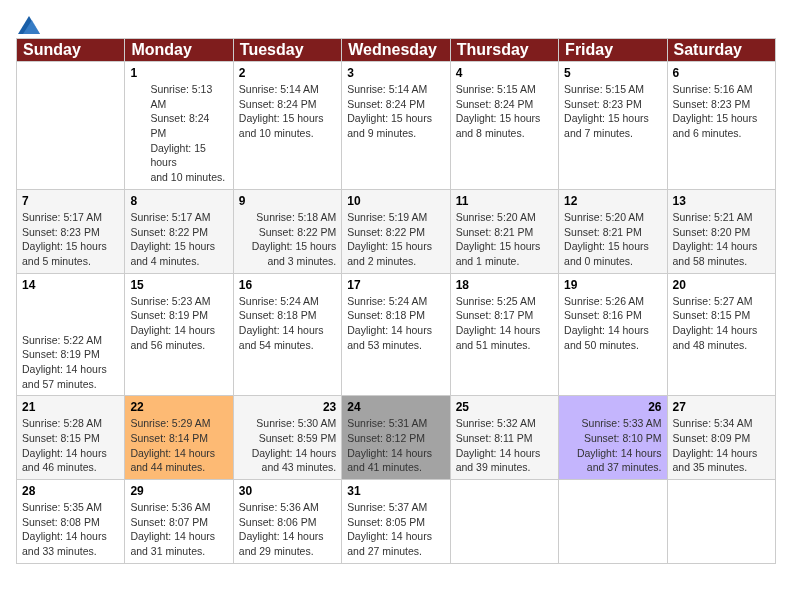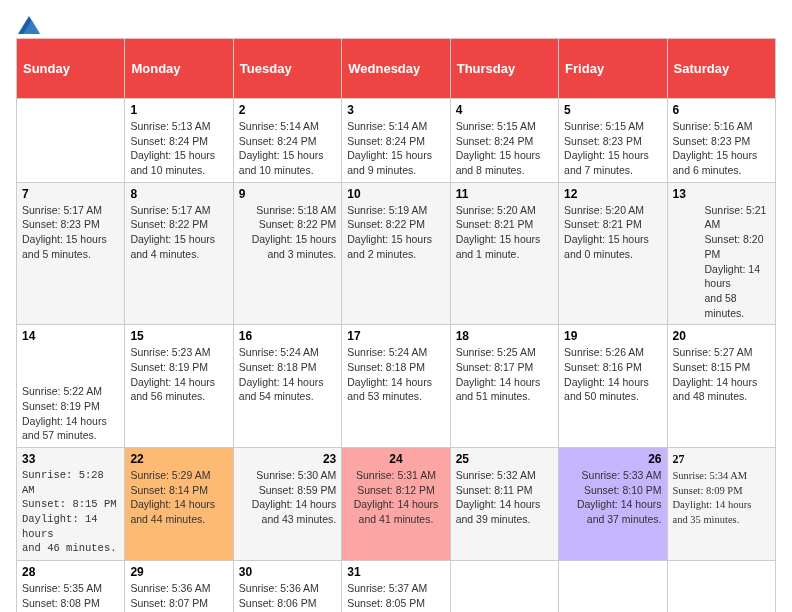--- a/index.html
+++ b/index.html
@@ -33,25 +33,25 @@
       font-weight: bold;
       color: #333;
       margin-bottom: 8px;
     }
     .calendar {
       width: 100%;
       border-collapse: collapse;
       font-size: 11px;
     }
     .calendar th {
-      background-color: #ef4444;
+      background-color: #7f1d1d;
       color: #fff;
       text-align: left;
-      padding: 22px 6px;
-      font-size: 13px;
+      padding: 2px 6px;
+      font-size: 16px;
       font-weight: bold;
       border: 1px solid #ccc;
     }
     .calendar td {
       border: 1px solid #ccc;
       vertical-align: top;
       padding: 4px 5px;
       width: 108px;
       min-height: 80px;
       background: #fff;
@@ -103,21 +103,21 @@
         <th>Thursday</th>
         <th>Friday</th>
         <th>Saturday</th>
       </tr>
   </thead>
   <tbody id="calendar-body">
   <tr>
         <td class="empty-cell"></td>
         <td>
           <span class="day-number">1</span>
-          <div class="day-info" style="white-space: pre-line;">Sunrise: 5:13 AM
+          <div class="day-info" style="white-space: pre-line; margin-left: 20px;">Sunrise: 5:13 AM
 Sunset: 8:24 PM
 Daylight: 15 hours
 and 10 minutes.</div>
         </td>
         <td>
           <span class="day-number">2</span>
           <div class="day-info" style="white-space: pre-line;">Sunrise: 5:14 AM
 Sunset: 8:24 PM
 Daylight: 15 hours
 and 10 minutes.</div>
@@ -189,21 +189,21 @@
         </td>
         <td style="background: rgb(245, 245, 245);">
           <span class="day-number">12</span>
           <div class="day-info" style="white-space: pre-line;">Sunrise: 5:20 AM
 Sunset: 8:21 PM
 Daylight: 15 hours
 and 0 minutes.</div>
         </td>
         <td style="background: rgb(245, 245, 245);">
           <span class="day-number">13</span>
-          <div class="day-info" style="white-space: pre-line; margin-left: 32px;">Sunrise: 5:21 AM
+          <div class="day-info" style="white-space: pre-line;">Sunrise: 5:21 AM
 Sunset: 8:20 PM
 Daylight: 14 hours
 and 58 minutes.</div>
         </td>
       </tr>
       <tr>
         <td>
           <span class="day-number">14</span>
           <div class="day-info" style="white-space: pre-line; margin-top: 41px;">Sunrise: 5:22 AM
 Sunset: 8:19 PM
@@ -248,62 +248,62 @@
         <td>
           <span class="day-number">20</span>
           <div class="day-info" style="white-space: pre-line;">Sunrise: 5:27 AM
 Sunset: 8:15 PM
 Daylight: 14 hours
 and 48 minutes.</div>
         </td>
       </tr>
       <tr>
         <td style="background: rgb(245, 245, 245);">
-          <span class="day-number">33</span>
-          <div class="day-info" style="white-space: pre-line; font-family: Liberation Mono, monospace;">Sunrise: 5:28 AM
+          <span class="day-number">21</span>
+          <div class="day-info" style="white-space: pre-line;">Sunrise: 5:28 AM
 Sunset: 8:15 PM
 Daylight: 14 hours
 and 46 minutes.</div>
         </td>
         <td style="background: #fdba74;">
           <span class="day-number">22</span>
           <div class="day-info" style="white-space: pre-line;">Sunrise: 5:29 AM
 Sunset: 8:14 PM
 Daylight: 14 hours
 and 44 minutes.</div>
         </td>
         <td style="background: rgb(245, 245, 245); text-align: right;">
           <span class="day-number">23</span>
           <div class="day-info" style="white-space: pre-line;">Sunrise: 5:30 AM
 Sunset: 8:59 PM
 Daylight: 14 hours
 and 43 minutes.</div>
         </td>
-        <td style="background: #fca5a5; text-align: center;">
+        <td style="background: #a3a3a3;">
           <span class="day-number">24</span>
           <div class="day-info" style="white-space: pre-line;">Sunrise: 5:31 AM
 Sunset: 8:12 PM
 Daylight: 14 hours
 and 41 minutes.</div>
         </td>
         <td style="background: rgb(245, 245, 245);">
           <span class="day-number">25</span>
           <div class="day-info" style="white-space: pre-line;">Sunrise: 5:32 AM
 Sunset: 8:11 PM
 Daylight: 14 hours
 and 39 minutes.</div>
         </td>
         <td style="background: #c4b5fd; text-align: right;">
           <span class="day-number">26</span>
           <div class="day-info" style="white-space: pre-line;">Sunrise: 5:33 AM
 Sunset: 8:10 PM
 Daylight: 14 hours
 and 37 minutes.</div>
         </td>
-        <td style="background: rgb(245, 245, 245); font-family: Liberation Serif, serif;">
+        <td style="background: rgb(245, 245, 245);">
           <span class="day-number">27</span>
           <div class="day-info" style="white-space: pre-line;">Sunrise: 5:34 AM
 Sunset: 8:09 PM
 Daylight: 14 hours
 and 35 minutes.</div>
         </td>
       </tr>
       <tr>
         <td>
           <span class="day-number">28</span>

